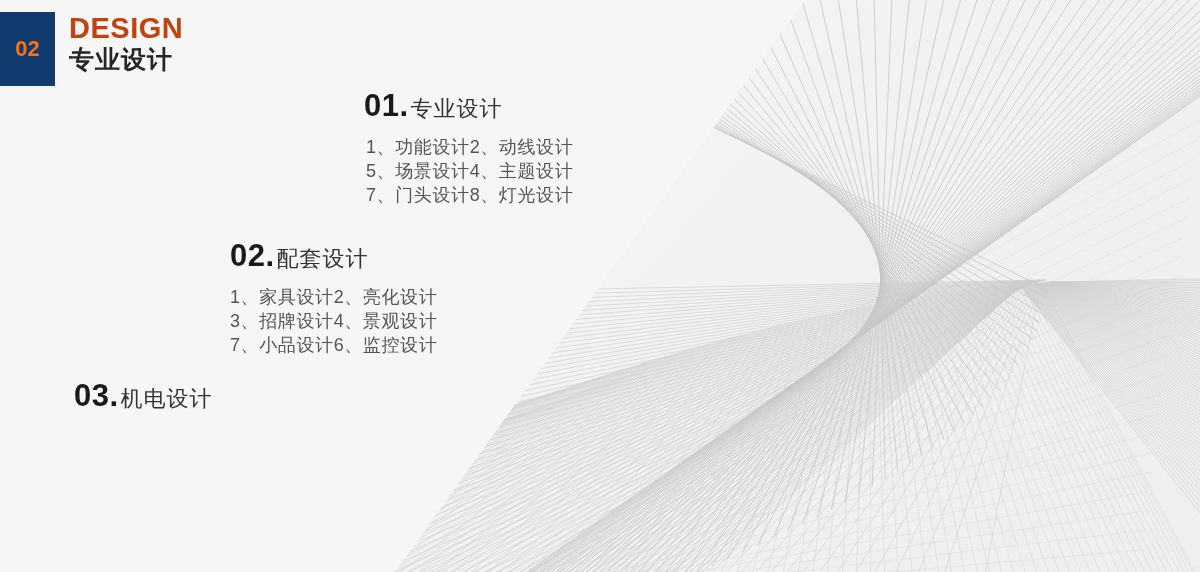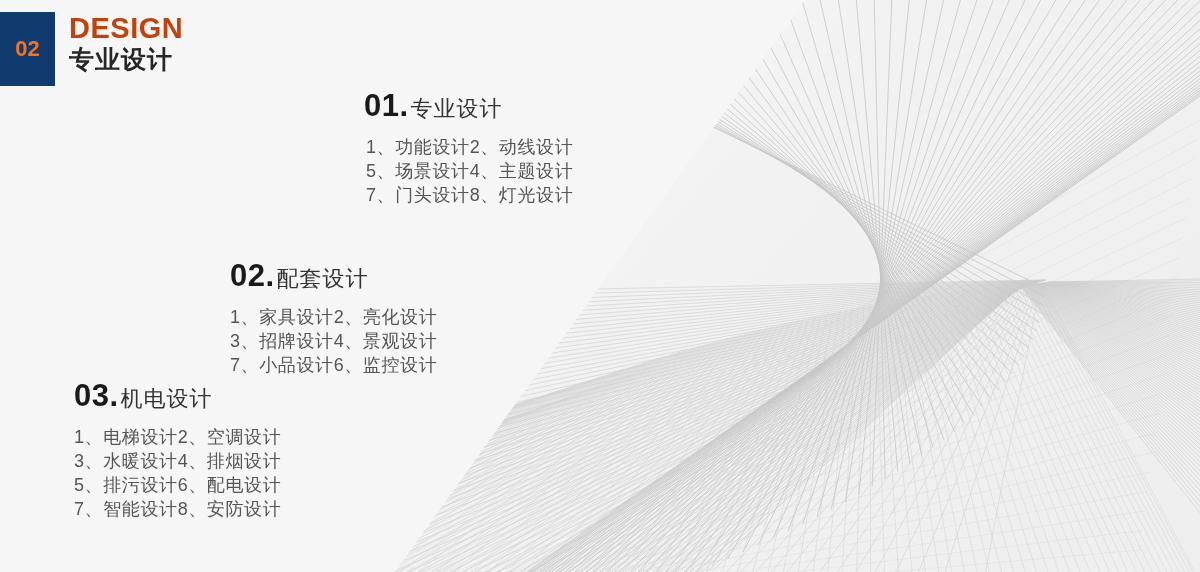--- a/index.html
+++ b/index.html
@@ -81,21 +81,21 @@
     line-height: 1.12;
     margin-top: 2px;
   }
 
   
   .block {
     position: absolute;
     z-index: 4;
   }
   #block-01 { left: 364px; top: 90px; }
-  #block-02 { left: 230px; top: 240px; margin-top: 20px; }
+  #block-02 { left: 230px; top: 240px; }
   #block-03 { left: 74px; top: 380px; }
 
   .block-title {
     line-height: 1;
     white-space: nowrap;
     margin-bottom: 6px;
   }
   .block-title .num {
     font-size: 31px;
     font-weight: bold;
@@ -640,29 +640,15 @@
       <div class="row">
         <span class="cell left">7、小品设计</span><span class="cell right">6、监控设计</span>
       </div>
     </div>
   </div>
 
   <div class="block" id="block-03">
     <div class="block-title">
       <span class="num">03.</span><span class="name">机电设计</span>
     </div>
-    <div class="block-rows">
-      <div class="row">
-        <span class="cell left">1、电梯设计</span><span class="cell right">2、空调设计</span>
-      </div>
-      <div class="row">
-        <span class="cell left">3、水暖设计</span><span class="cell right">4、排烟设计</span>
-      </div>
-      <div class="row">
-        <span class="cell left">5、排污设计</span><span class="cell right">6、配电设计</span>
-      </div>
-      <div class="row">
-        <span class="cell left">7、智能设计</span><span class="cell right">8、安防设计</span>
-      </div>
-    </div>
   </div>
 
 </div>
 
 </body></html>

